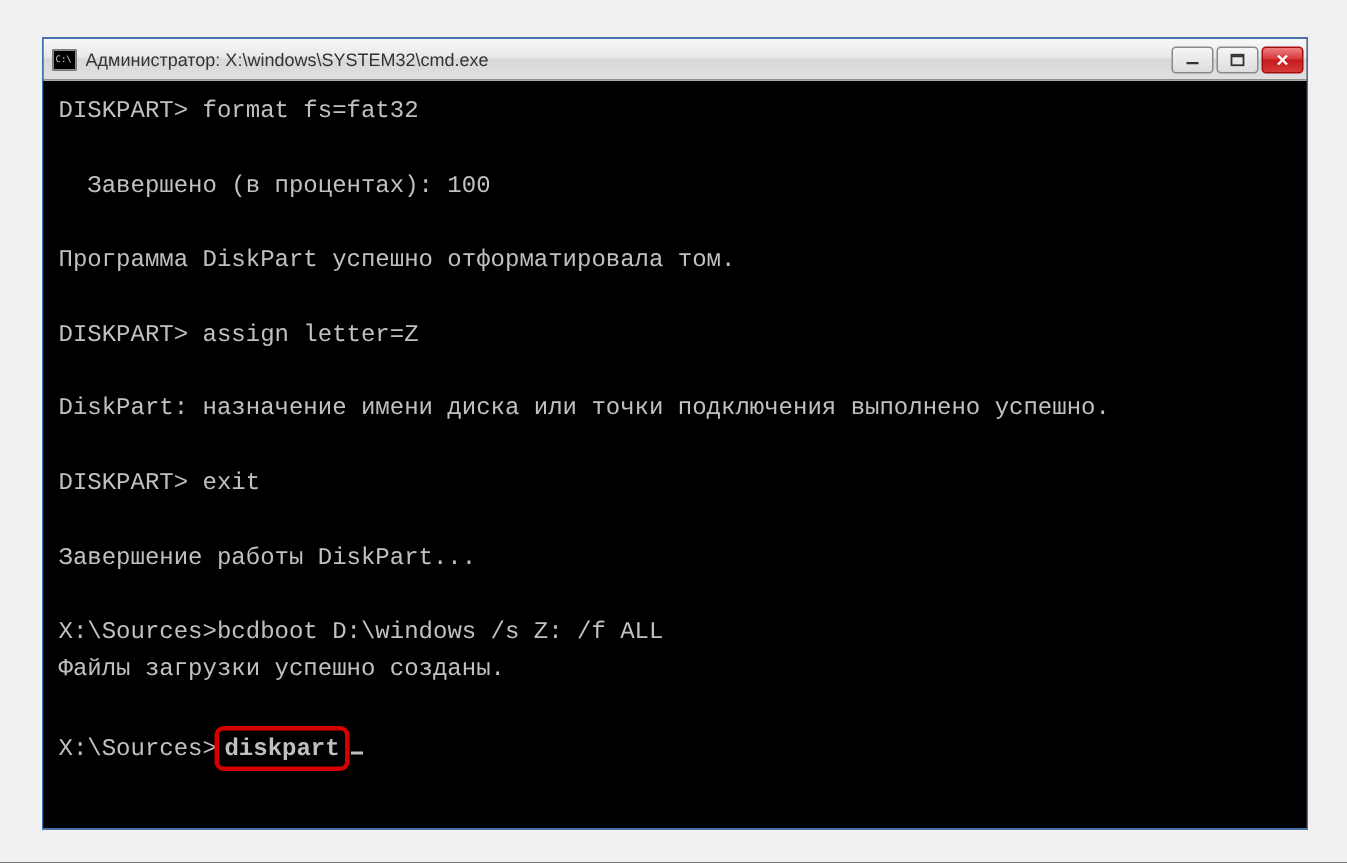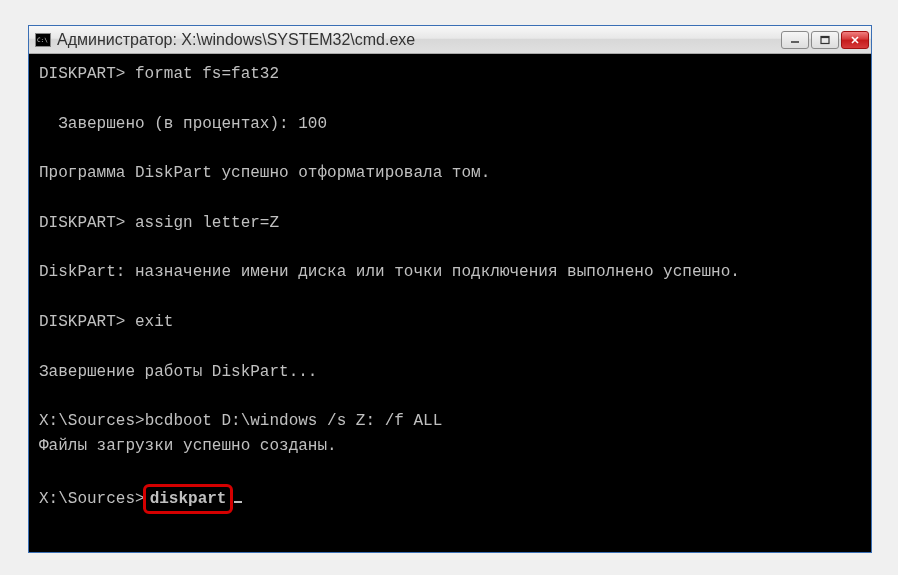--- a/index.html
+++ b/index.html
@@ -45,21 +45,21 @@
       justify-content: flex-start;
       padding-left: 1px;
     }
     .titlebar-icon::before {
       content: "C:\\";
       color: #ccc;
       font-size: 6px;
       font-family: monospace;
     }
     .titlebar-text {
-      font-size: 16px;
+      font-size: 12px;
       color: #333;
       flex: 1;
       white-space: nowrap;
       overflow: hidden;
     }
     .window-controls {
       display: flex;
       gap: 2px;
       align-items: center;
     }

